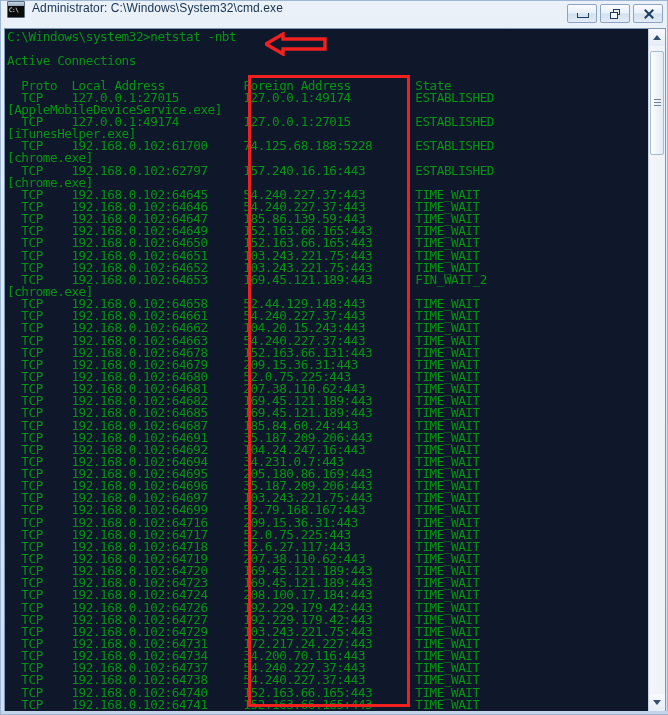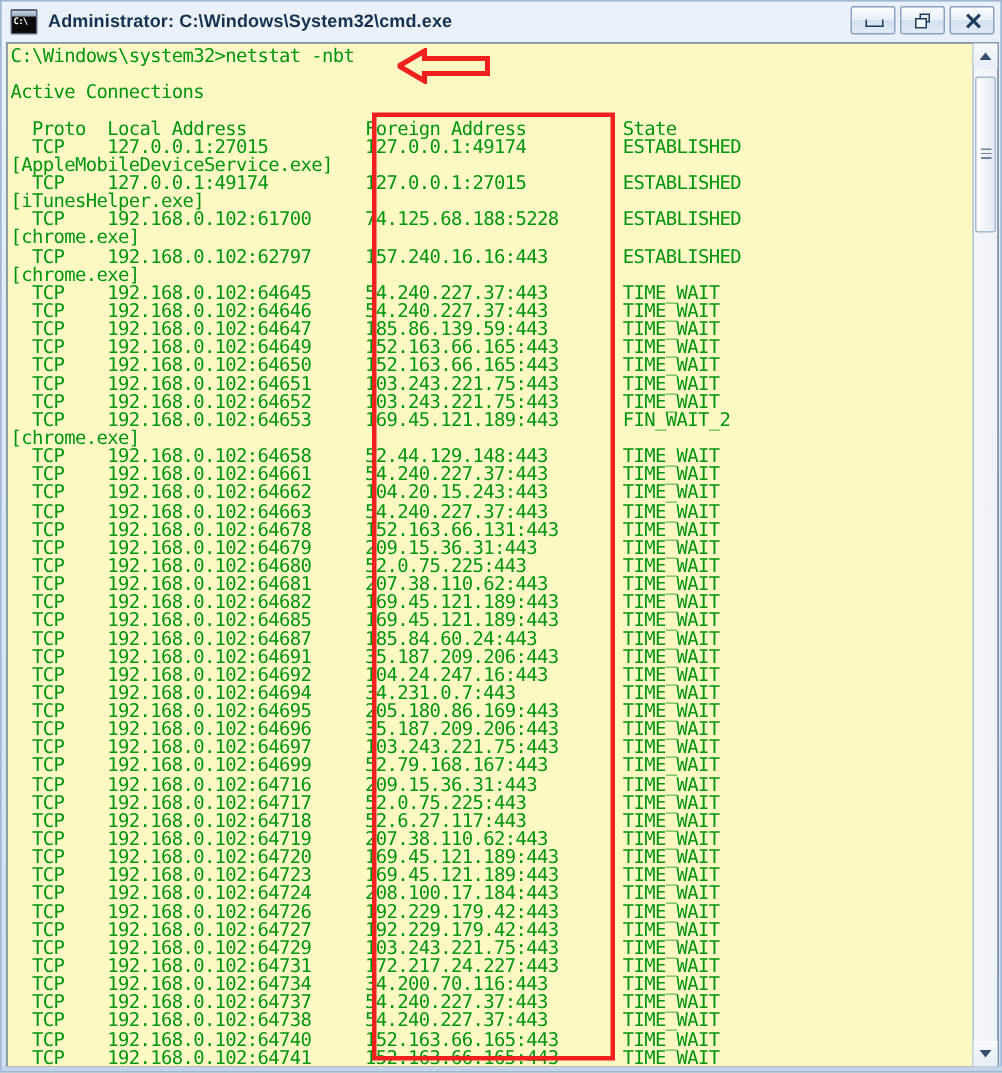--- a/index.html
+++ b/index.html
@@ -25,24 +25,23 @@
     border: 1px solid #9cb6d4;
   }
 
   
   #titlebar {
     position: absolute;
     left: 0; top: 0;
     width: 668px;
     height: 26px;
     display: flex;
-    align-items: center;
+    align-items: flex-start;
     padding-left: 6px;
     box-sizing: border-box;
-    font-weight: bold;
   }
   #cmd-icon {
     width: 16px; height: 15px;
     background: #0b0b0b;
     border: 1px solid #5b6a7c;
     border-radius: 1px;
     position: relative;
     flex: none;
     margin-right: 7px;
     overflow: hidden;
@@ -134,21 +133,21 @@
     height: 684px;
     box-sizing: border-box;
     border: 1px solid #7f98b6;
     background: #000000;
   }
   #console {
     position: absolute;
     left: 0; top: 0;
     width: 644px;
     height: 682px;
-    background: #fef9c3;
+    background: #0f172a;
     overflow: hidden;
   }
 
   
   #lines {
     position: absolute;
     left: 2px;
     top: 2px;
     font-family: "DejaVu Sans Mono", "Liberation Mono", monospace;
     font-size: 12.6px;

